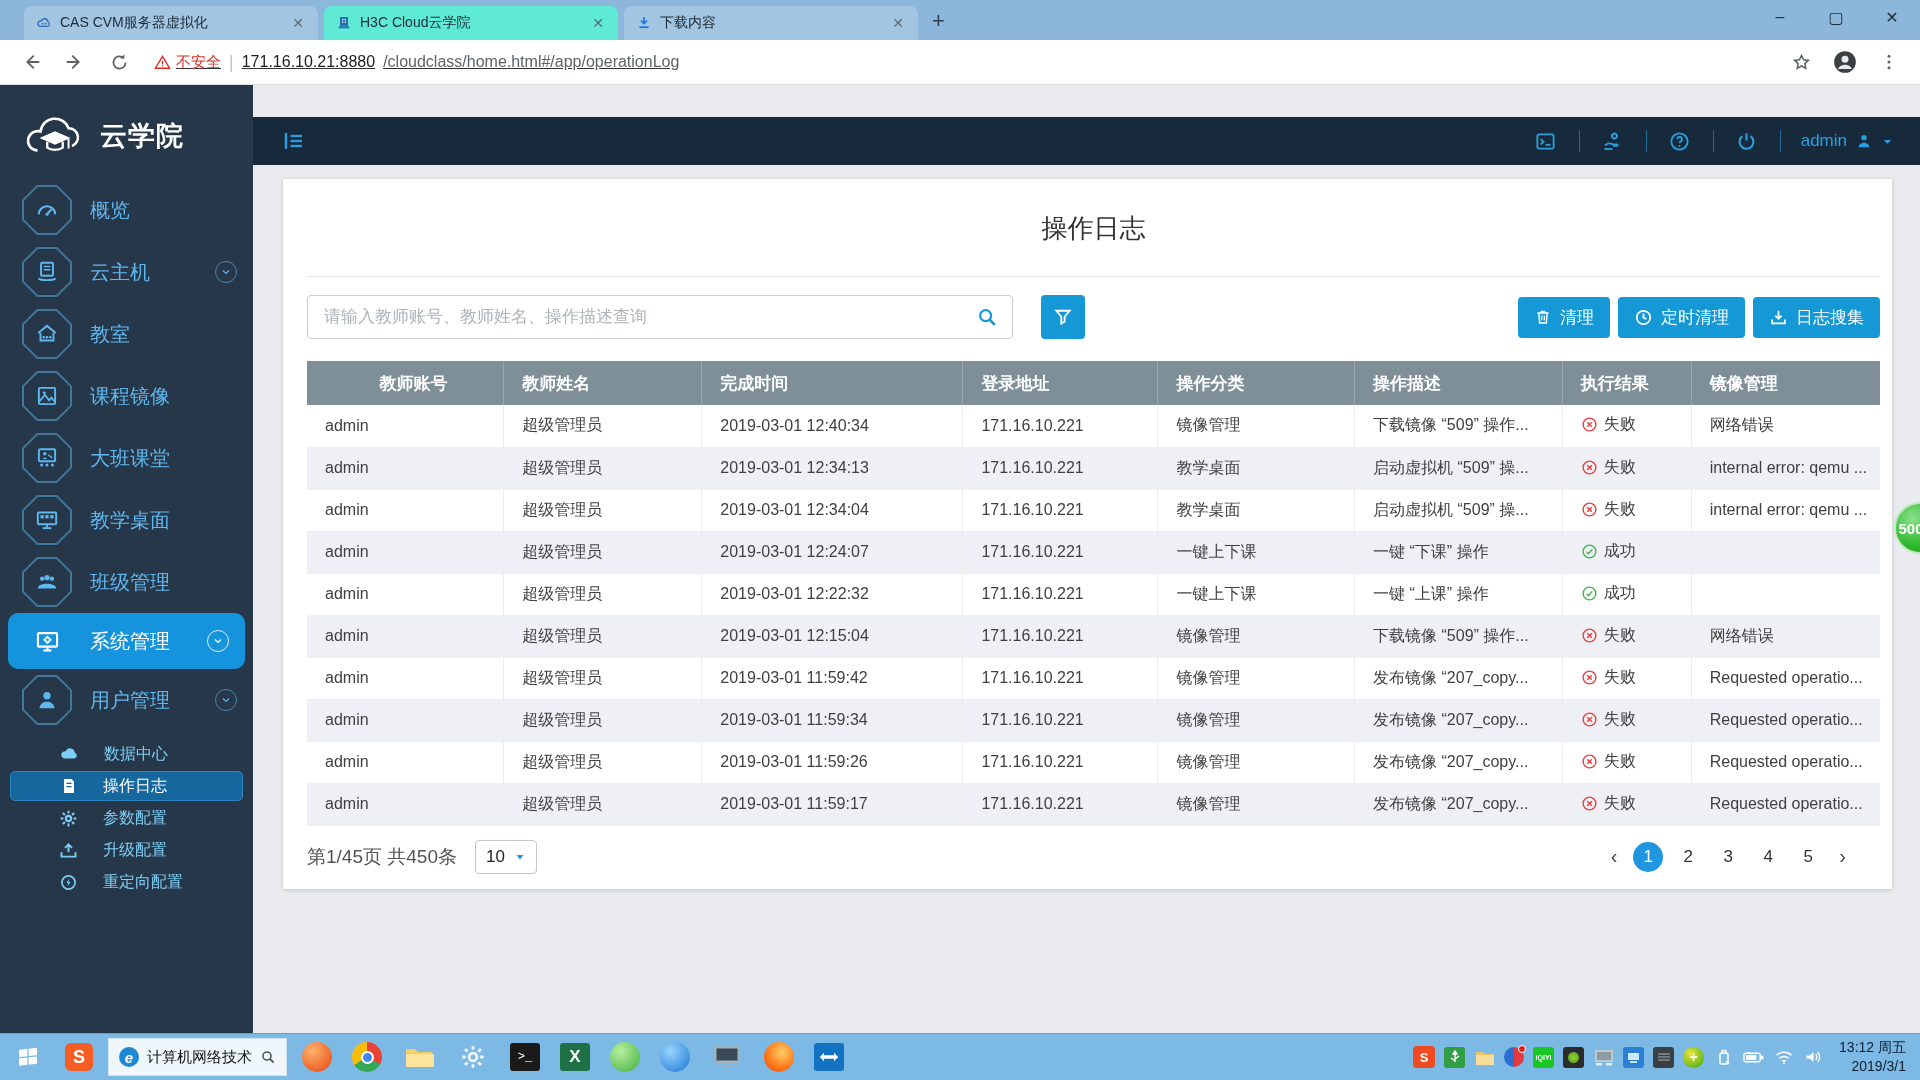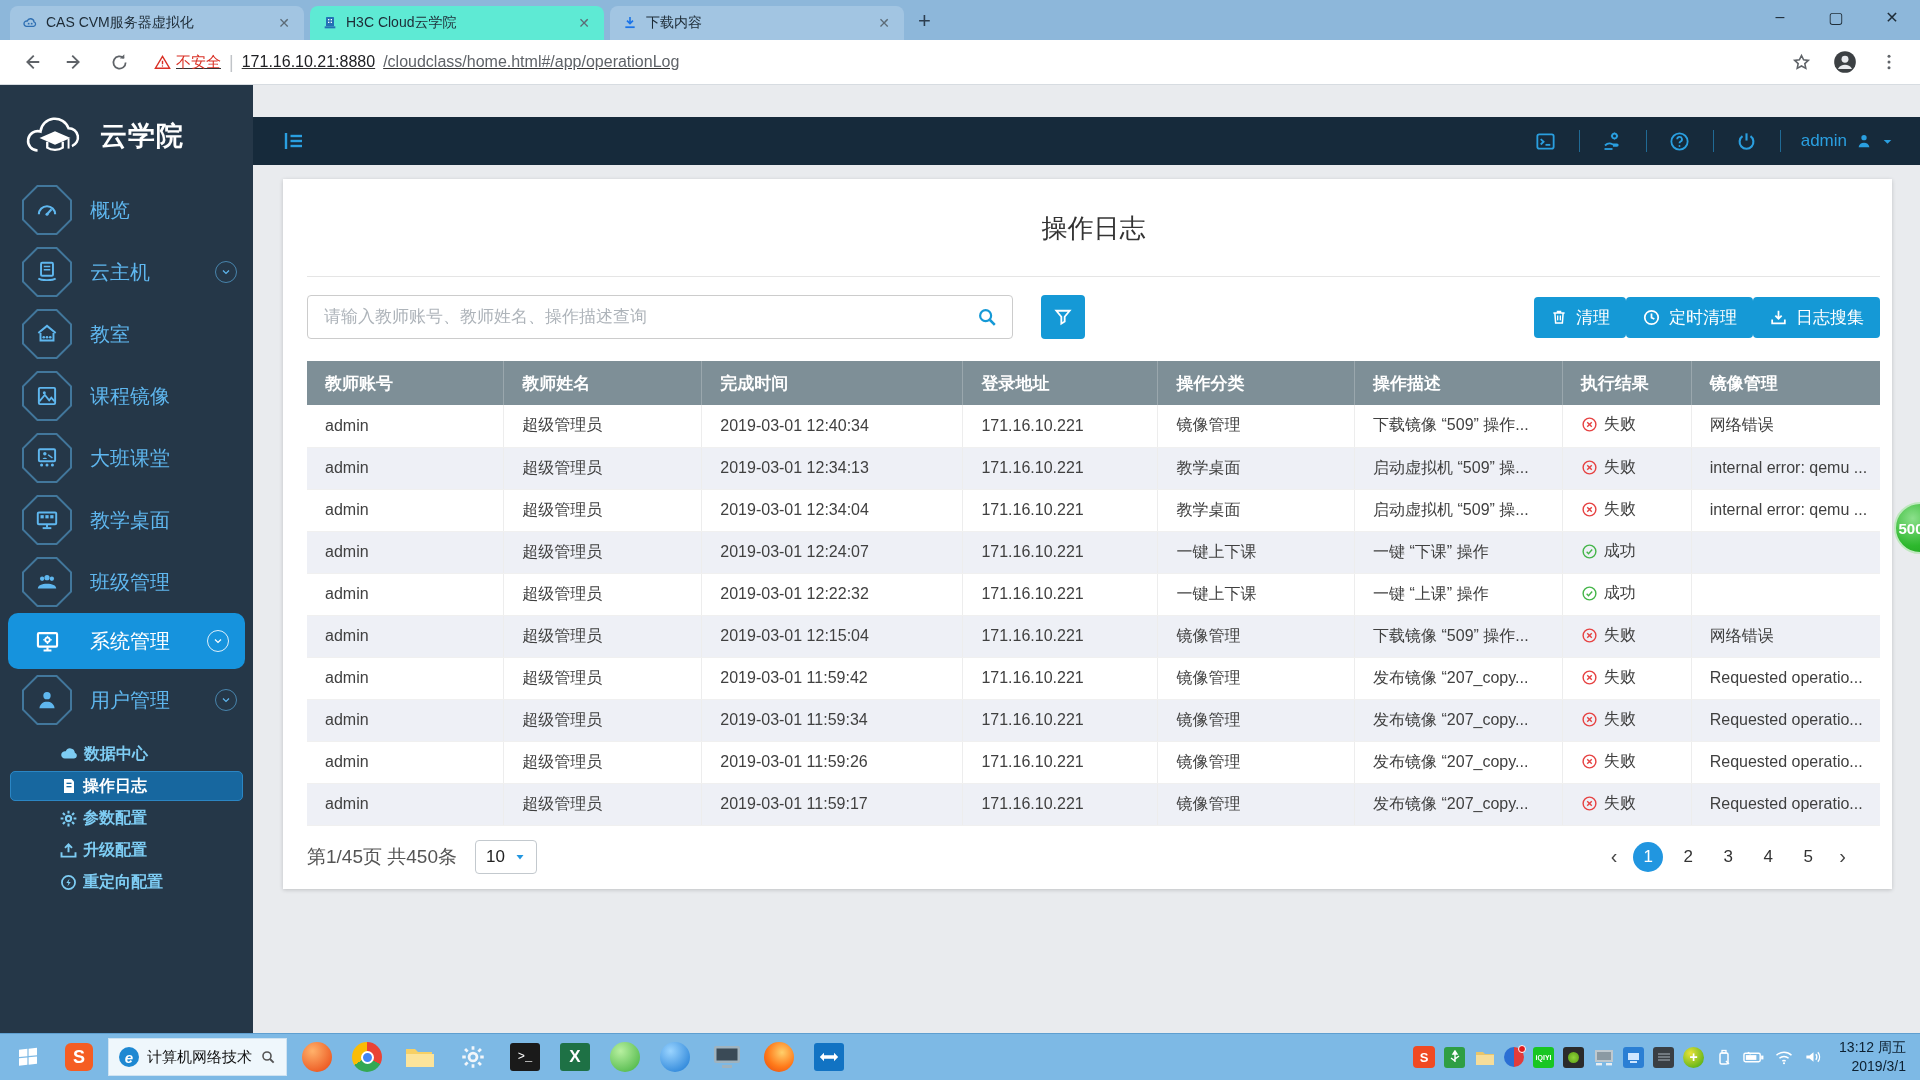--- a/index.html
+++ b/index.html
@@ -5,21 +5,21 @@
   * { box-sizing: border-box; }
   html,body { margin:0; padding:0; }
   body {
     width:1920px; height:1080px; overflow:hidden; position:relative;
     font-family:"Liberation Sans","DejaVu Sans",sans-serif;
     background:#e9ebee; color:#333;
   }
   svg { display:block; }
 
   
-  .tabstrip { height:40px; background:#8db7da; display:flex; align-items:flex-end; padding-left:10px; position:relative; }
+  .tabstrip { height:40px; background:#8db7da; display:flex; align-items:flex-end; padding-left:24px; position:relative; }
   .tab {
     width:294px; height:34px; display:flex; align-items:center; gap:8px;
     padding:0 10px 0 12px; font-size:14px; color:#1d2b36;
     background:#a2c5e2; border-radius:8px 8px 0 0; margin-right:6px; cursor:default;
   }
   .tab.active { background:#5eead4; }
   .tab-title { flex:1; white-space:nowrap; overflow:hidden; text-overflow:ellipsis; }
   .tab-close { color:#5c6b76; font-size:14px; line-height:1; padding:2px 4px; }
   .newtab { color:#2c3e50; font-size:22px; margin:0 0 6px 8px; }
   .win-controls { position:absolute; right:0; top:0; height:34px; display:flex; }
@@ -42,45 +42,45 @@
   .side-item { display:flex; align-items:center; height:62px; padding-left:22px; position:relative; color:#5fb7ef; cursor:pointer; }
   .oct { width:50px; height:50px; clip-path:polygon(30% 0,70% 0,100% 30%,100% 70%,70% 100%,30% 100%,0 70%,0 30%); background:rgba(95,183,239,.5); display:flex; align-items:center; justify-content:center; flex-shrink:0; }
   .oct-in { width:46px; height:46px; clip-path:polygon(30% 0,70% 0,100% 30%,100% 70%,70% 100%,30% 100%,0 70%,0 30%); background:#253748; display:flex; align-items:center; justify-content:center; color:#5fb7ef; }
   .side-label { margin-left:18px; font-size:20px; }
   .side-item.active { background:#1693dd; margin:0 8px; padding-left:14px; border-radius:10px; height:56px; color:#fff; }
   .side-item.active .oct { background:transparent; }
   .side-item.active .oct-in { background:transparent; color:#fff; }
   .chev { position:absolute; right:16px; width:22px; height:22px; border:1.5px solid rgba(95,183,239,.6); border-radius:50%; display:flex; align-items:center; justify-content:center; color:#5fb7ef; }
   .side-item.active .chev { border-color:rgba(255,255,255,.85); color:#fff; }
   .submenu { padding:6px 0 0 0; }
-  .sub-item { display:flex; align-items:center; height:30px; margin:2px 10px; padding-left:48px; gap:4px; color:#7ecdf4; font-size:16px; border-radius:5px; cursor:pointer;font-weight:bold; }
+  .sub-item { display:flex; align-items:center; height:30px; margin:2px 10px; padding-left:48px; gap:24px; color:#7ecdf4; font-size:16px; border-radius:5px; cursor:pointer; }
   .sub-item.active { background:#17679f; border:1px solid #2b86c4; color:#fff; }
 
   .main { flex:1; display:flex; flex-direction:column; min-width:0;margin-top:32px; }
   .app-topbar { height:48px; background:#162a3b; display:flex; align-items:center; justify-content:space-between; padding:0 26px 0 28px; flex-shrink:0; }
   .topbar-right { display:flex; align-items:center; color:#2a9fe0; }
   .tb-ic { width:26px; height:26px; display:flex; align-items:center; justify-content:center; }
   .tb-sep { width:1px; height:22px; background:rgba(42,159,224,.55); margin:0 20px; }
   .admin-box { display:flex; align-items:center; gap:7px; color:#2a9fe0; font-size:17px; }
 
   .content { flex:1; position:relative; }
   .card { position:absolute; left:30px; right:28px; top:14px; height:710px; background:#fff; box-shadow:0 1px 4px rgba(0,0,0,.18); padding:0 12px 0 24px; }
   .page-title { text-align:center; font-size:26px; color:#333; padding:32px 0 30px 0; border-bottom:1px solid #e5e5e5; }
 
   .controls { display:flex; align-items:center; margin-top:18px;font-family:Liberation Serif, serif; }
   .searchbox { width:706px; height:44px; border:1px solid #ccc; border-radius:4px; display:flex; align-items:center; padding:0 14px; }
   .searchbox input { flex:1; border:none; outline:none; font-size:17px; color:#333; font-family:inherit; }
   .searchbox input::placeholder { color:#aeb4ba; }
   .btn { background:#1599d6; color:#fff; border:none; border-radius:4px; height:41px; display:flex; align-items:center; gap:8px; font-size:17px; padding:0 16px; cursor:pointer; font-family:inherit; }
   .filter-btn { width:44px; height:44px; justify-content:center; margin-left:28px; padding:0; }
-  .right-btns { margin-left:auto; display:flex; }
+  .right-btns { margin-left:auto; display:flex; gap:8px; }
 
   table.log { width:100%; border-collapse:collapse; table-layout:fixed; margin-top:22px; }
   .log thead th { background:#7e8f97; color:#fff; font-size:17px; font-weight:bold; text-align:left; height:44px; padding-left:18px; border-left:1px solid rgba(255,255,255,.22); }
-  .log thead th:first-child { border-left:none; }
+  .log thead th:first-child { border-left:none;text-align:center; }
   .log tbody td { height:42px; font-size:16px; color:#404040; padding-left:18px; border-left:1px solid #ededed; border-bottom:1px solid #f0f0f0; white-space:nowrap; overflow:hidden; text-overflow:ellipsis; }
   .log tbody td:first-child { border-left:none; }
   .log tbody tr.alt { background:#eef0f6; }
   .result { display:inline-flex; align-items:center; gap:6px; }
 
   .pager-row { display:flex; align-items:center; margin-top:14px; }
   .pg-summary { font-size:19px; color:#555; }
   .pg-select { margin-left:18px; width:62px; height:34px; border:1px solid #c3c9ce; border-radius:4px; display:flex; align-items:center; justify-content:space-between; padding:0 10px; font-size:17px; color:#222; cursor:pointer; }
   .pager { margin-left:auto; display:flex; align-items:center; gap:10px; margin-right:28px; }
   .pg-arrow { font-size:20px; color:#444; padding:0 6px; cursor:pointer; }

